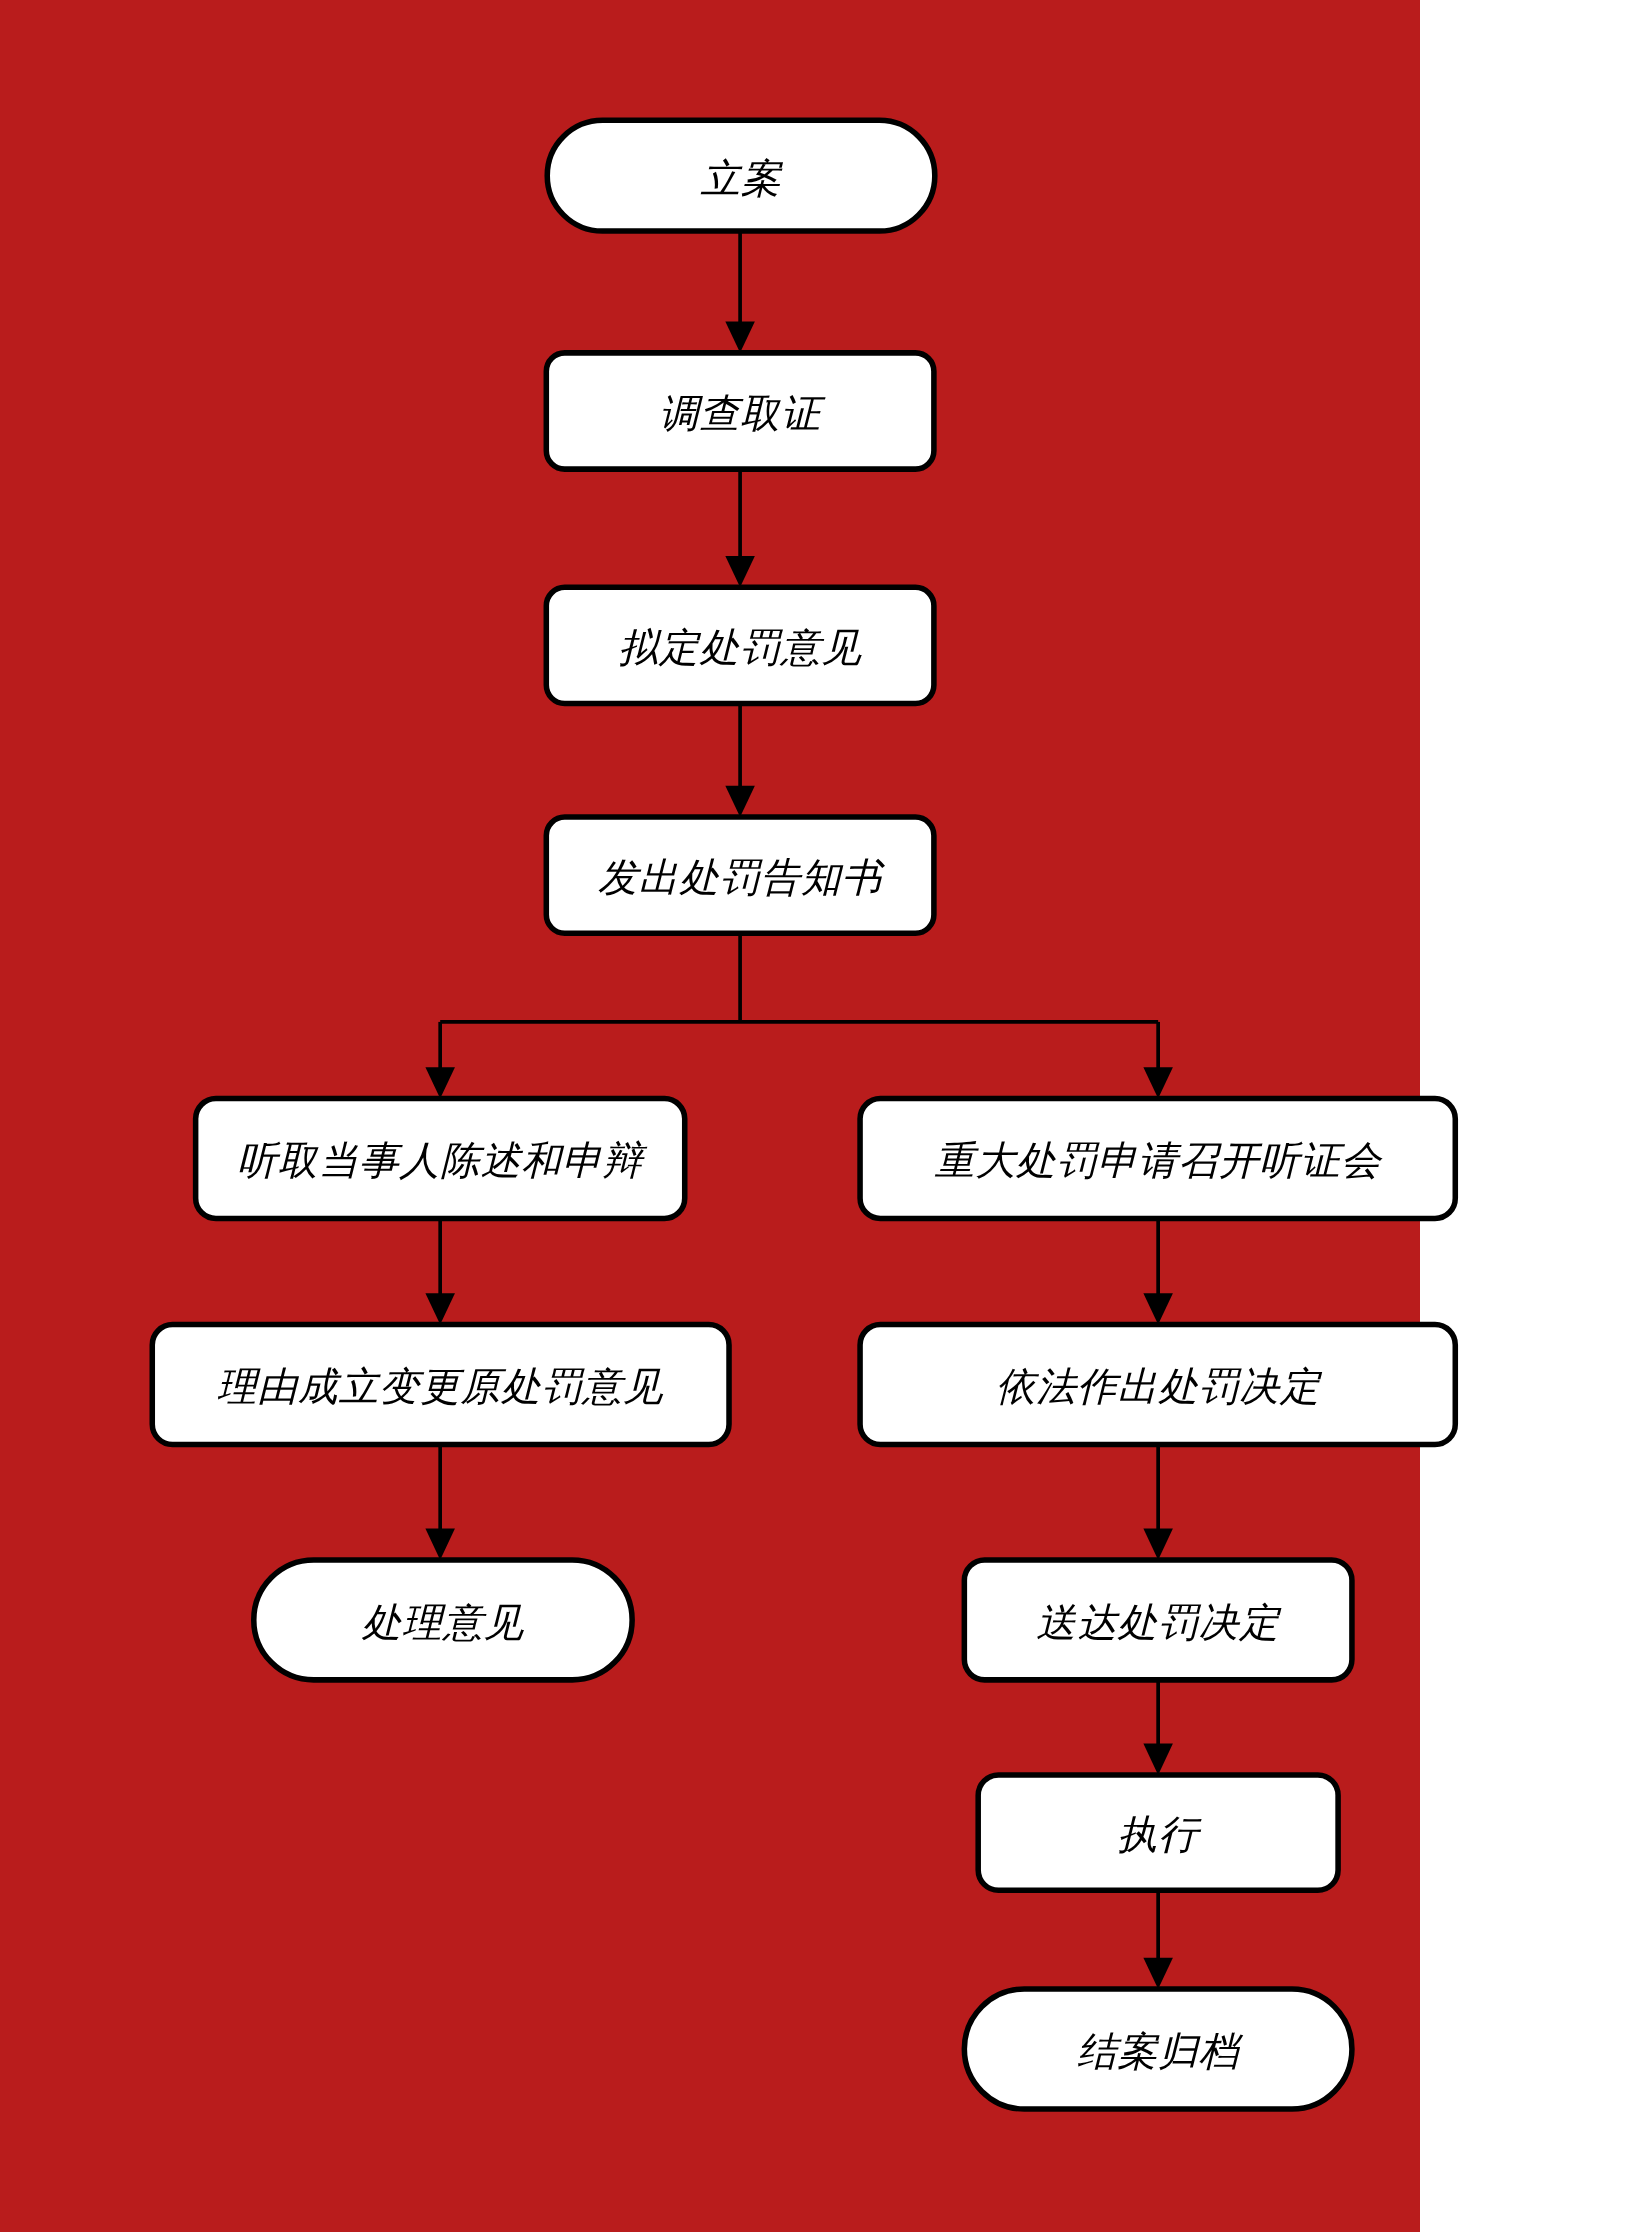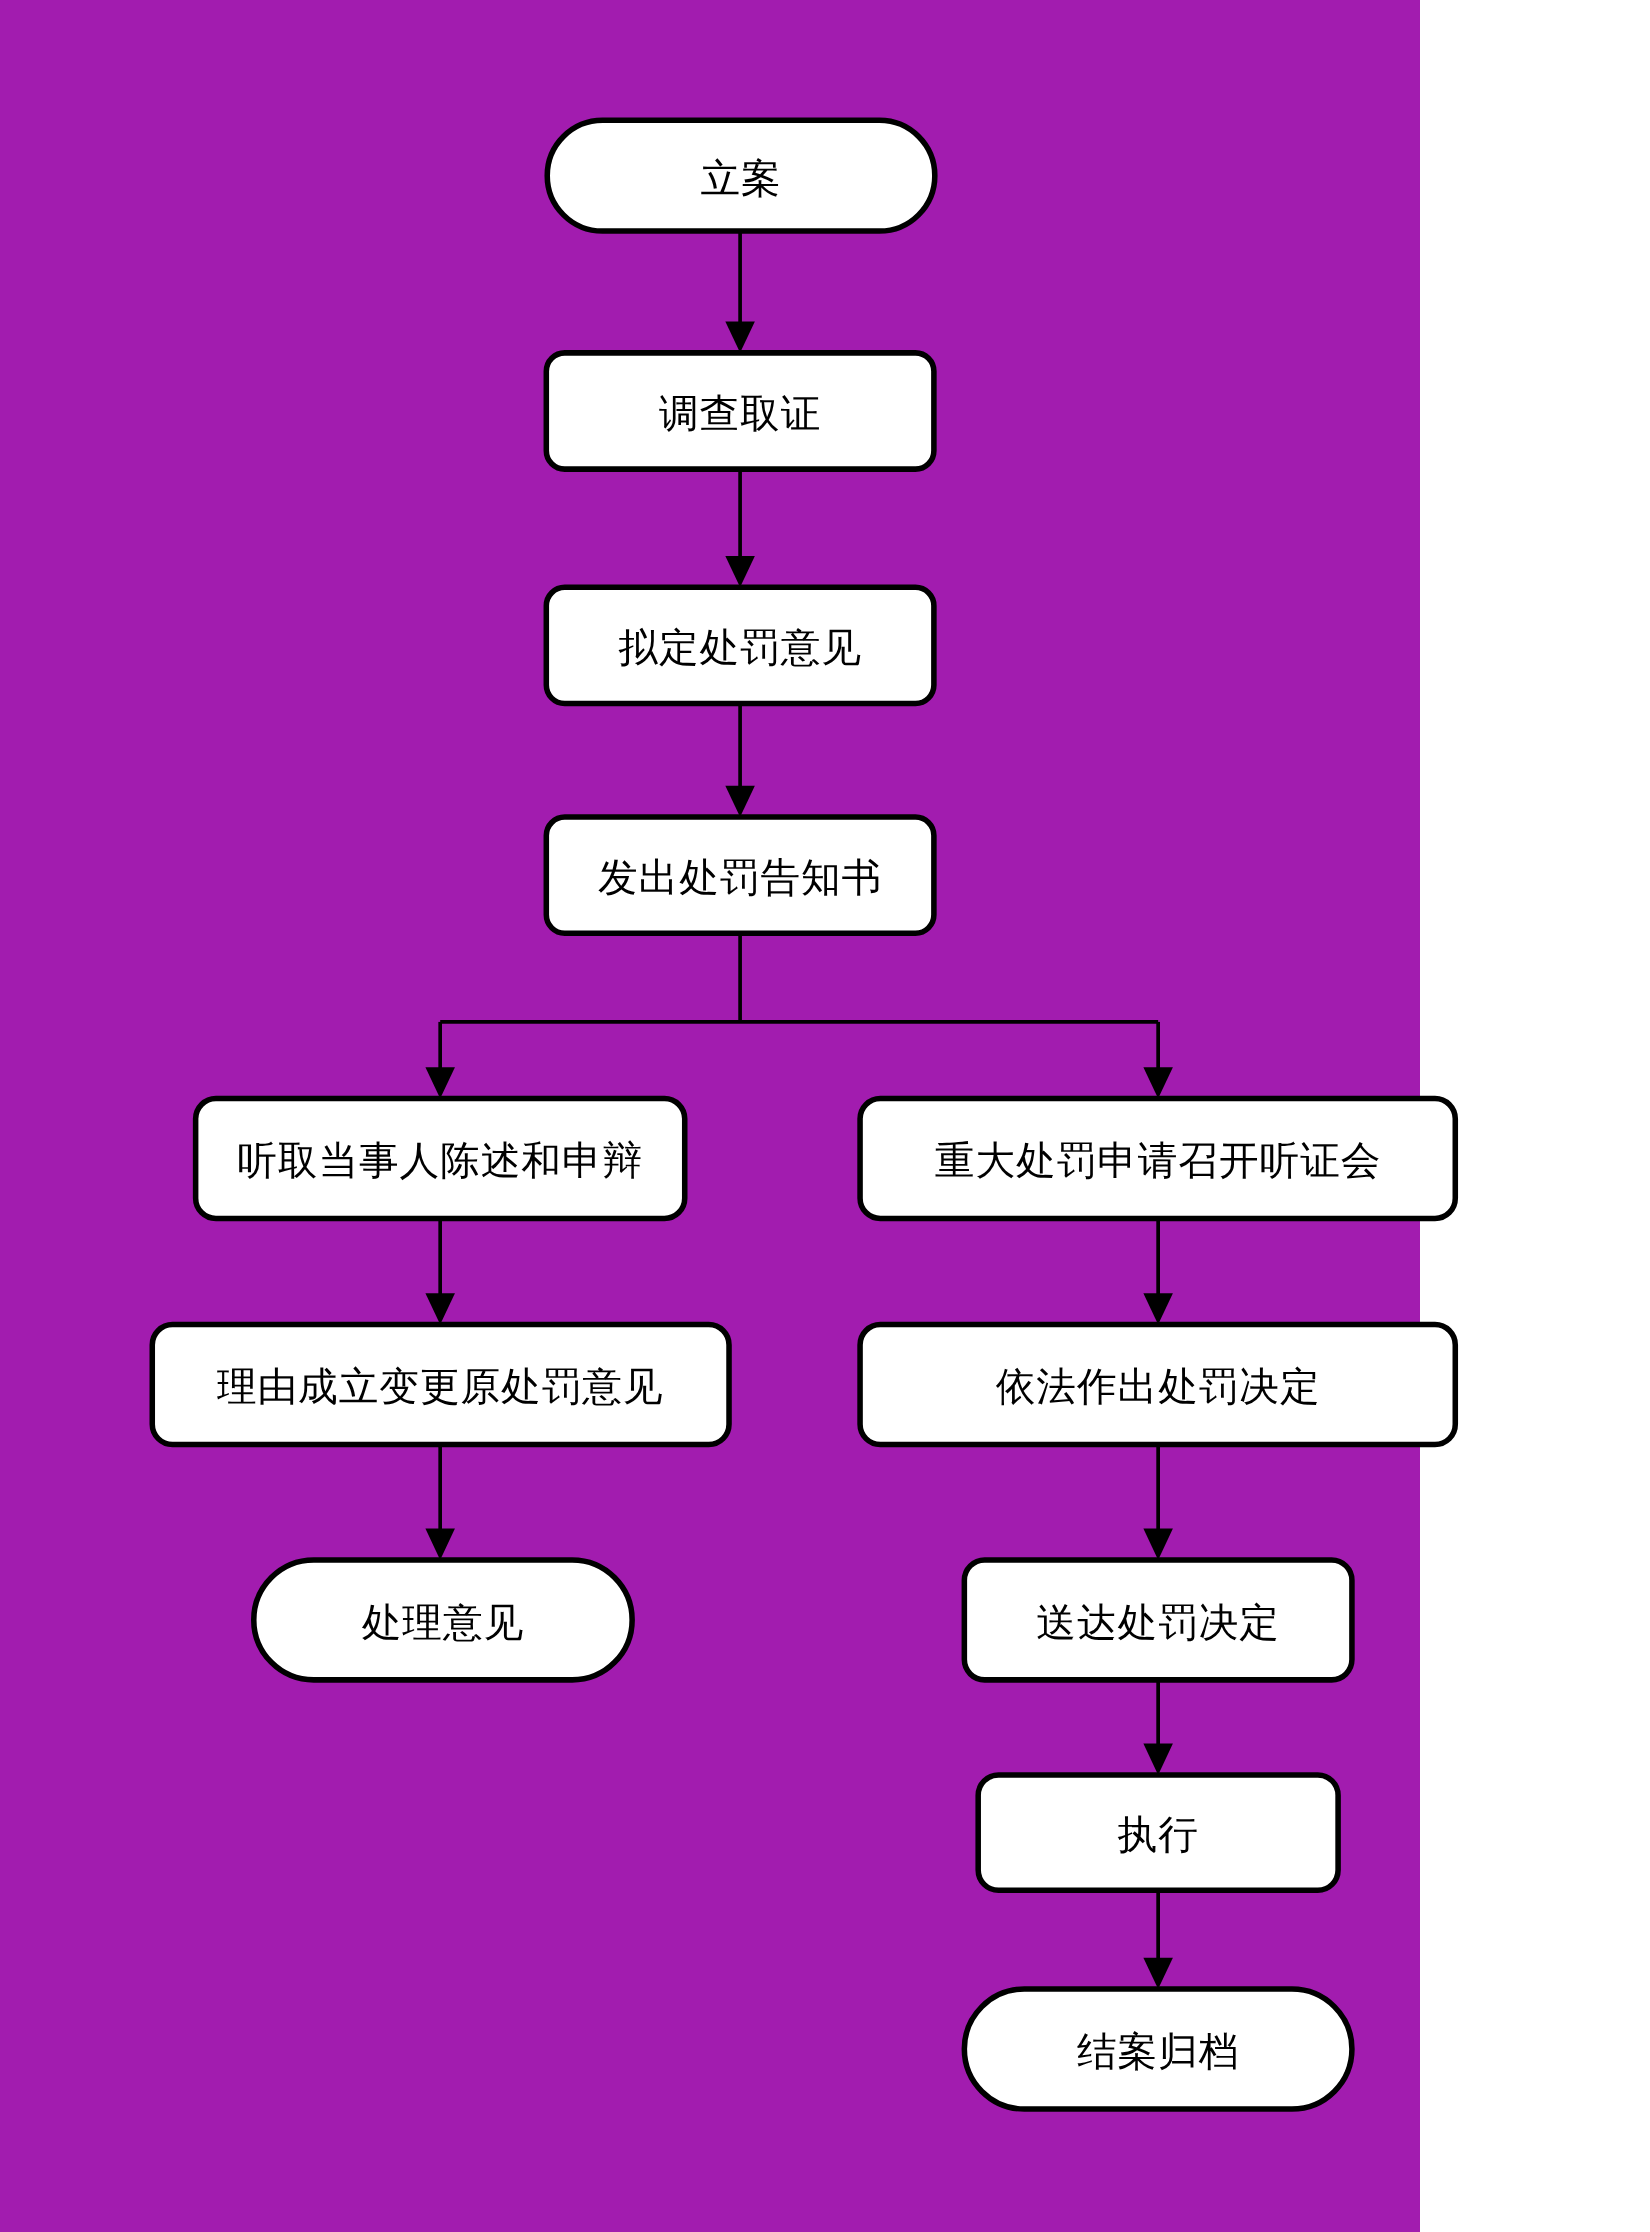--- a/index.html
+++ b/index.html
@@ -10,21 +10,22 @@
   body {
     width: 1650px;
     height: 2233px;
     overflow: hidden;
     font-family: "DejaVu Sans", "Liberation Sans", sans-serif;
   }
   #flowchart-canvas {
     position: relative;
     width: 1420px;
     height: 2233px;
-    background: #a21caf;
+    background: #b91c1c;
+    font-style: italic;
   }
   svg.flow-svg {
     position: absolute;
     top: 0;
     left: 0;
     width: 1650px;
     height: 2233px;
   }
   .node-shape {
     fill: #ffffff;

